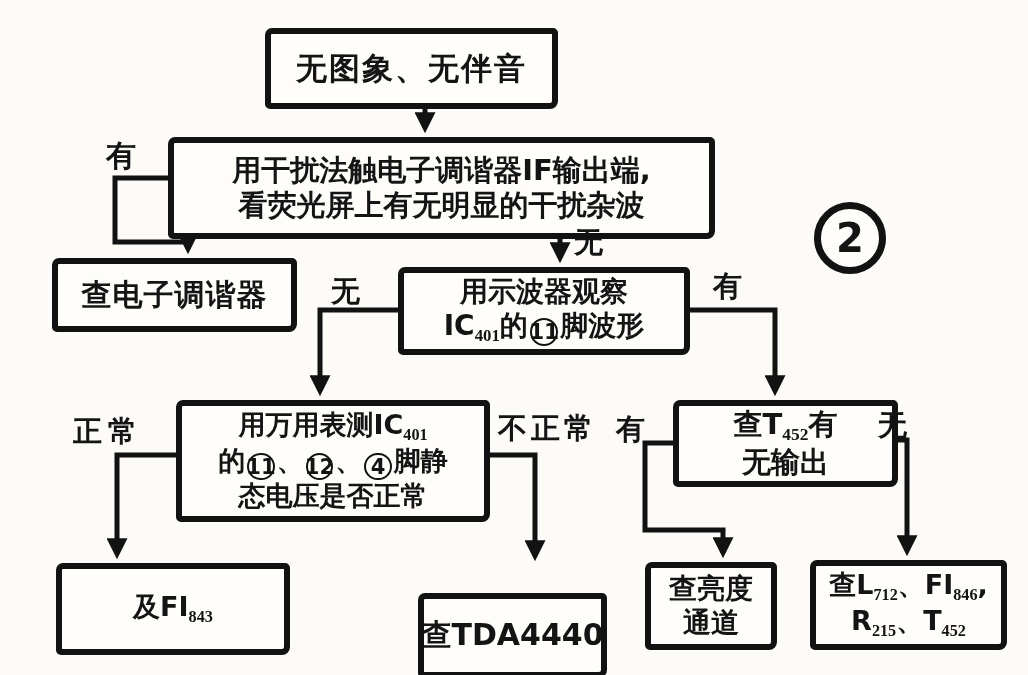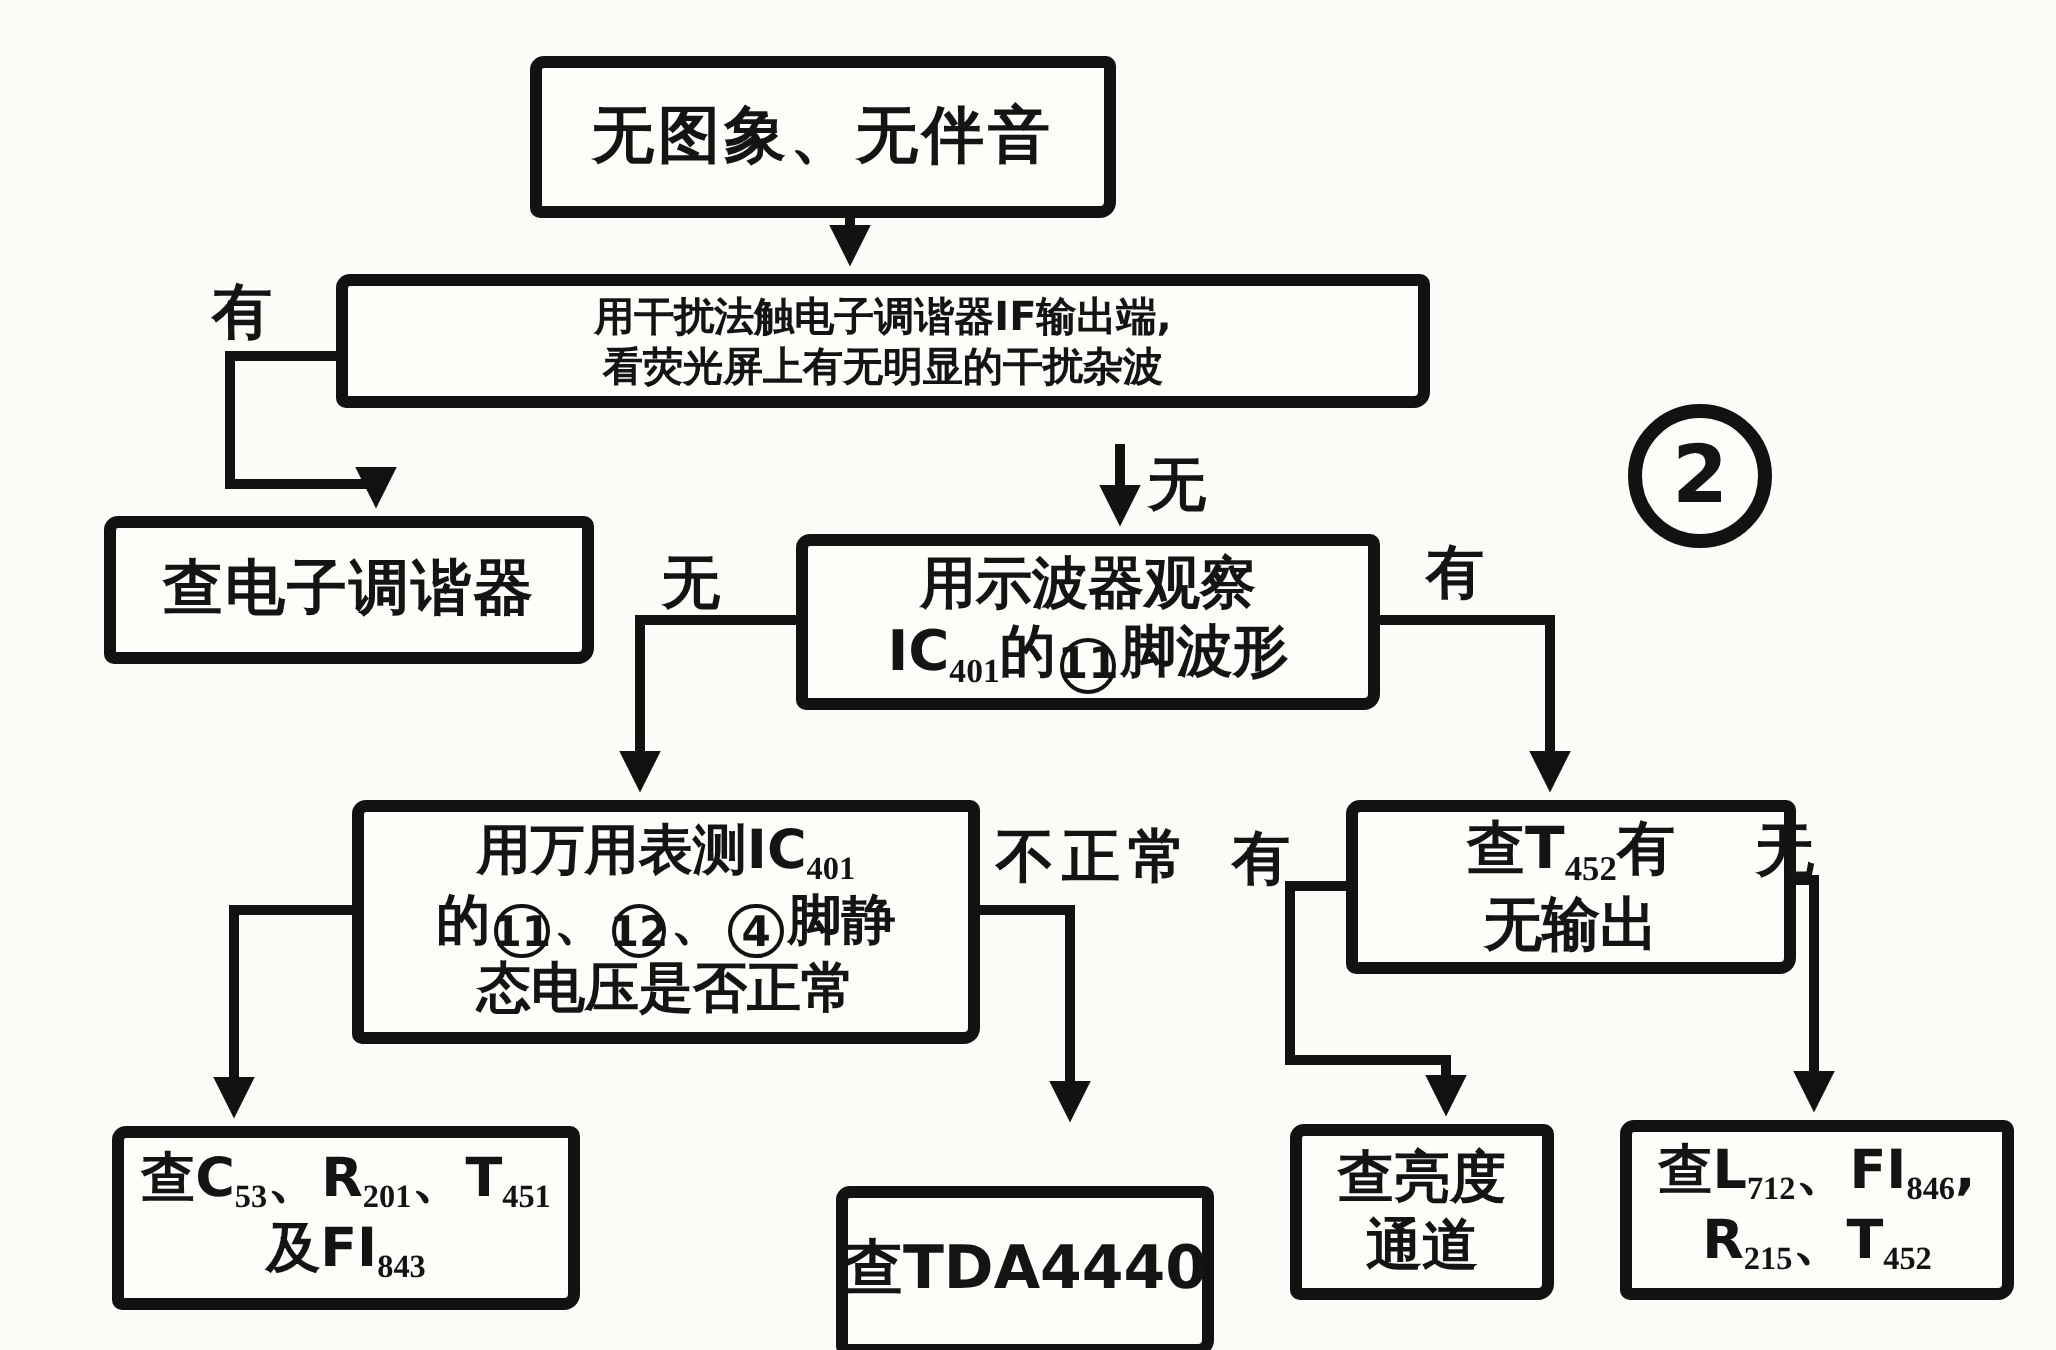--- a/index.html
+++ b/index.html
@@ -53,21 +53,21 @@
       <path d="M489,455 L535,455 L535,556" marker-end="url(#arr)"></path>
       <path d="M673,443 L645,443 L645,530 L723,530 L723,553" marker-end="url(#arr)"></path>
       <path d="M867,440 L907,440 L907,551" marker-end="url(#arr)"></path>
     </g>
   </svg>
 
   <div class="box" style="left:265px;top:28px;width:293px;height:81px;font-size:31px;letter-spacing:2px;">
     <div class="ln">无图象、无伴音</div>
   </div>
 
-  <div class="box" style="left:168px;top:137px;width:547px;height:67px;font-size:20px;">
+  <div class="box" style="left:168px;top:137px;width:547px;height:102px;font-size:29px;">
     <div class="ln">用干扰法触电子调谐器IF输出端,</div>
     <div class="ln">看荧光屏上有无明显的干扰杂波</div>
   </div>
 
   <div class="box" style="left:52px;top:258px;width:245px;height:74px;font-size:30px;letter-spacing:1px;">
     <div class="ln">查电子调谐器</div>
   </div>
 
   <div class="box" style="left:398px;top:267px;width:292px;height:88px;font-size:28px;">
     <div class="ln">用示波器观察</div>
@@ -79,21 +79,20 @@
     <div class="ln"><span>的</span><span class="circ">11</span><span>、</span><span class="circ">12</span><span>、</span><span class="circ">4</span><span>脚静</span></div>
     <div class="ln">态电压是否正常</div>
   </div>
 
   <div class="box" style="left:673px;top:400px;width:225px;height:87px;font-size:29px;">
     <div class="ln"><span>查T</span><sub>452</sub><span>有</span></div>
     <div class="ln">无输出</div>
   </div>
 
   <div class="box" style="left:56px;top:563px;width:234px;height:92px;font-size:27px;">
-    <div class="ln"><span>查C</span><sub>53</sub><span>、R</span><sub>201</sub><span>、T</span><sub>451</sub></div>
     <div class="ln"><span>及FI</span><sub>843</sub></div>
   </div>
 
   <div class="box" style="left:418px;top:593px;width:189px;height:85px;font-size:30px;">
     <div class="ln">查TDA4440</div>
   </div>
 
   <div class="box" style="left:645px;top:562px;width:132px;height:88px;font-size:28px;">
     <div class="ln">查亮度</div>
     <div class="ln">通道</div>
@@ -101,19 +100,20 @@
 
   <div class="box" style="left:810px;top:560px;width:197px;height:90px;font-size:27px;">
     <div class="ln"><span>查L</span><sub>712</sub><span>、FI</span><sub>846</sub><span>,</span></div>
     <div class="ln"><span>R</span><sub>215</sub><span>、T</span><sub>452</sub></div>
   </div>
 
   <div class="elabel" style="left:106px;top:136px;font-size:30px;">有</div>
   <div class="elabel" style="left:574px;top:223px;font-size:29px;">无</div>
   <div class="elabel" style="left:331px;top:272px;font-size:29px;">无</div>
   <div class="elabel" style="left:713px;top:267px;font-size:29px;">有</div>
+  <div class="elabel" style="left:73px;top:412px;font-size:29px;letter-spacing:6px;">正常</div>
   <div class="elabel" style="left:498px;top:409px;font-size:29px;letter-spacing:4px;">不正常</div>
   <div class="elabel" style="left:616px;top:410px;font-size:29px;">有</div>
   <div class="elabel" style="left:878px;top:406px;font-size:29px;">无</div>
 
   <div class="badge">2</div>
 
 </div>
 
 </body></html>

